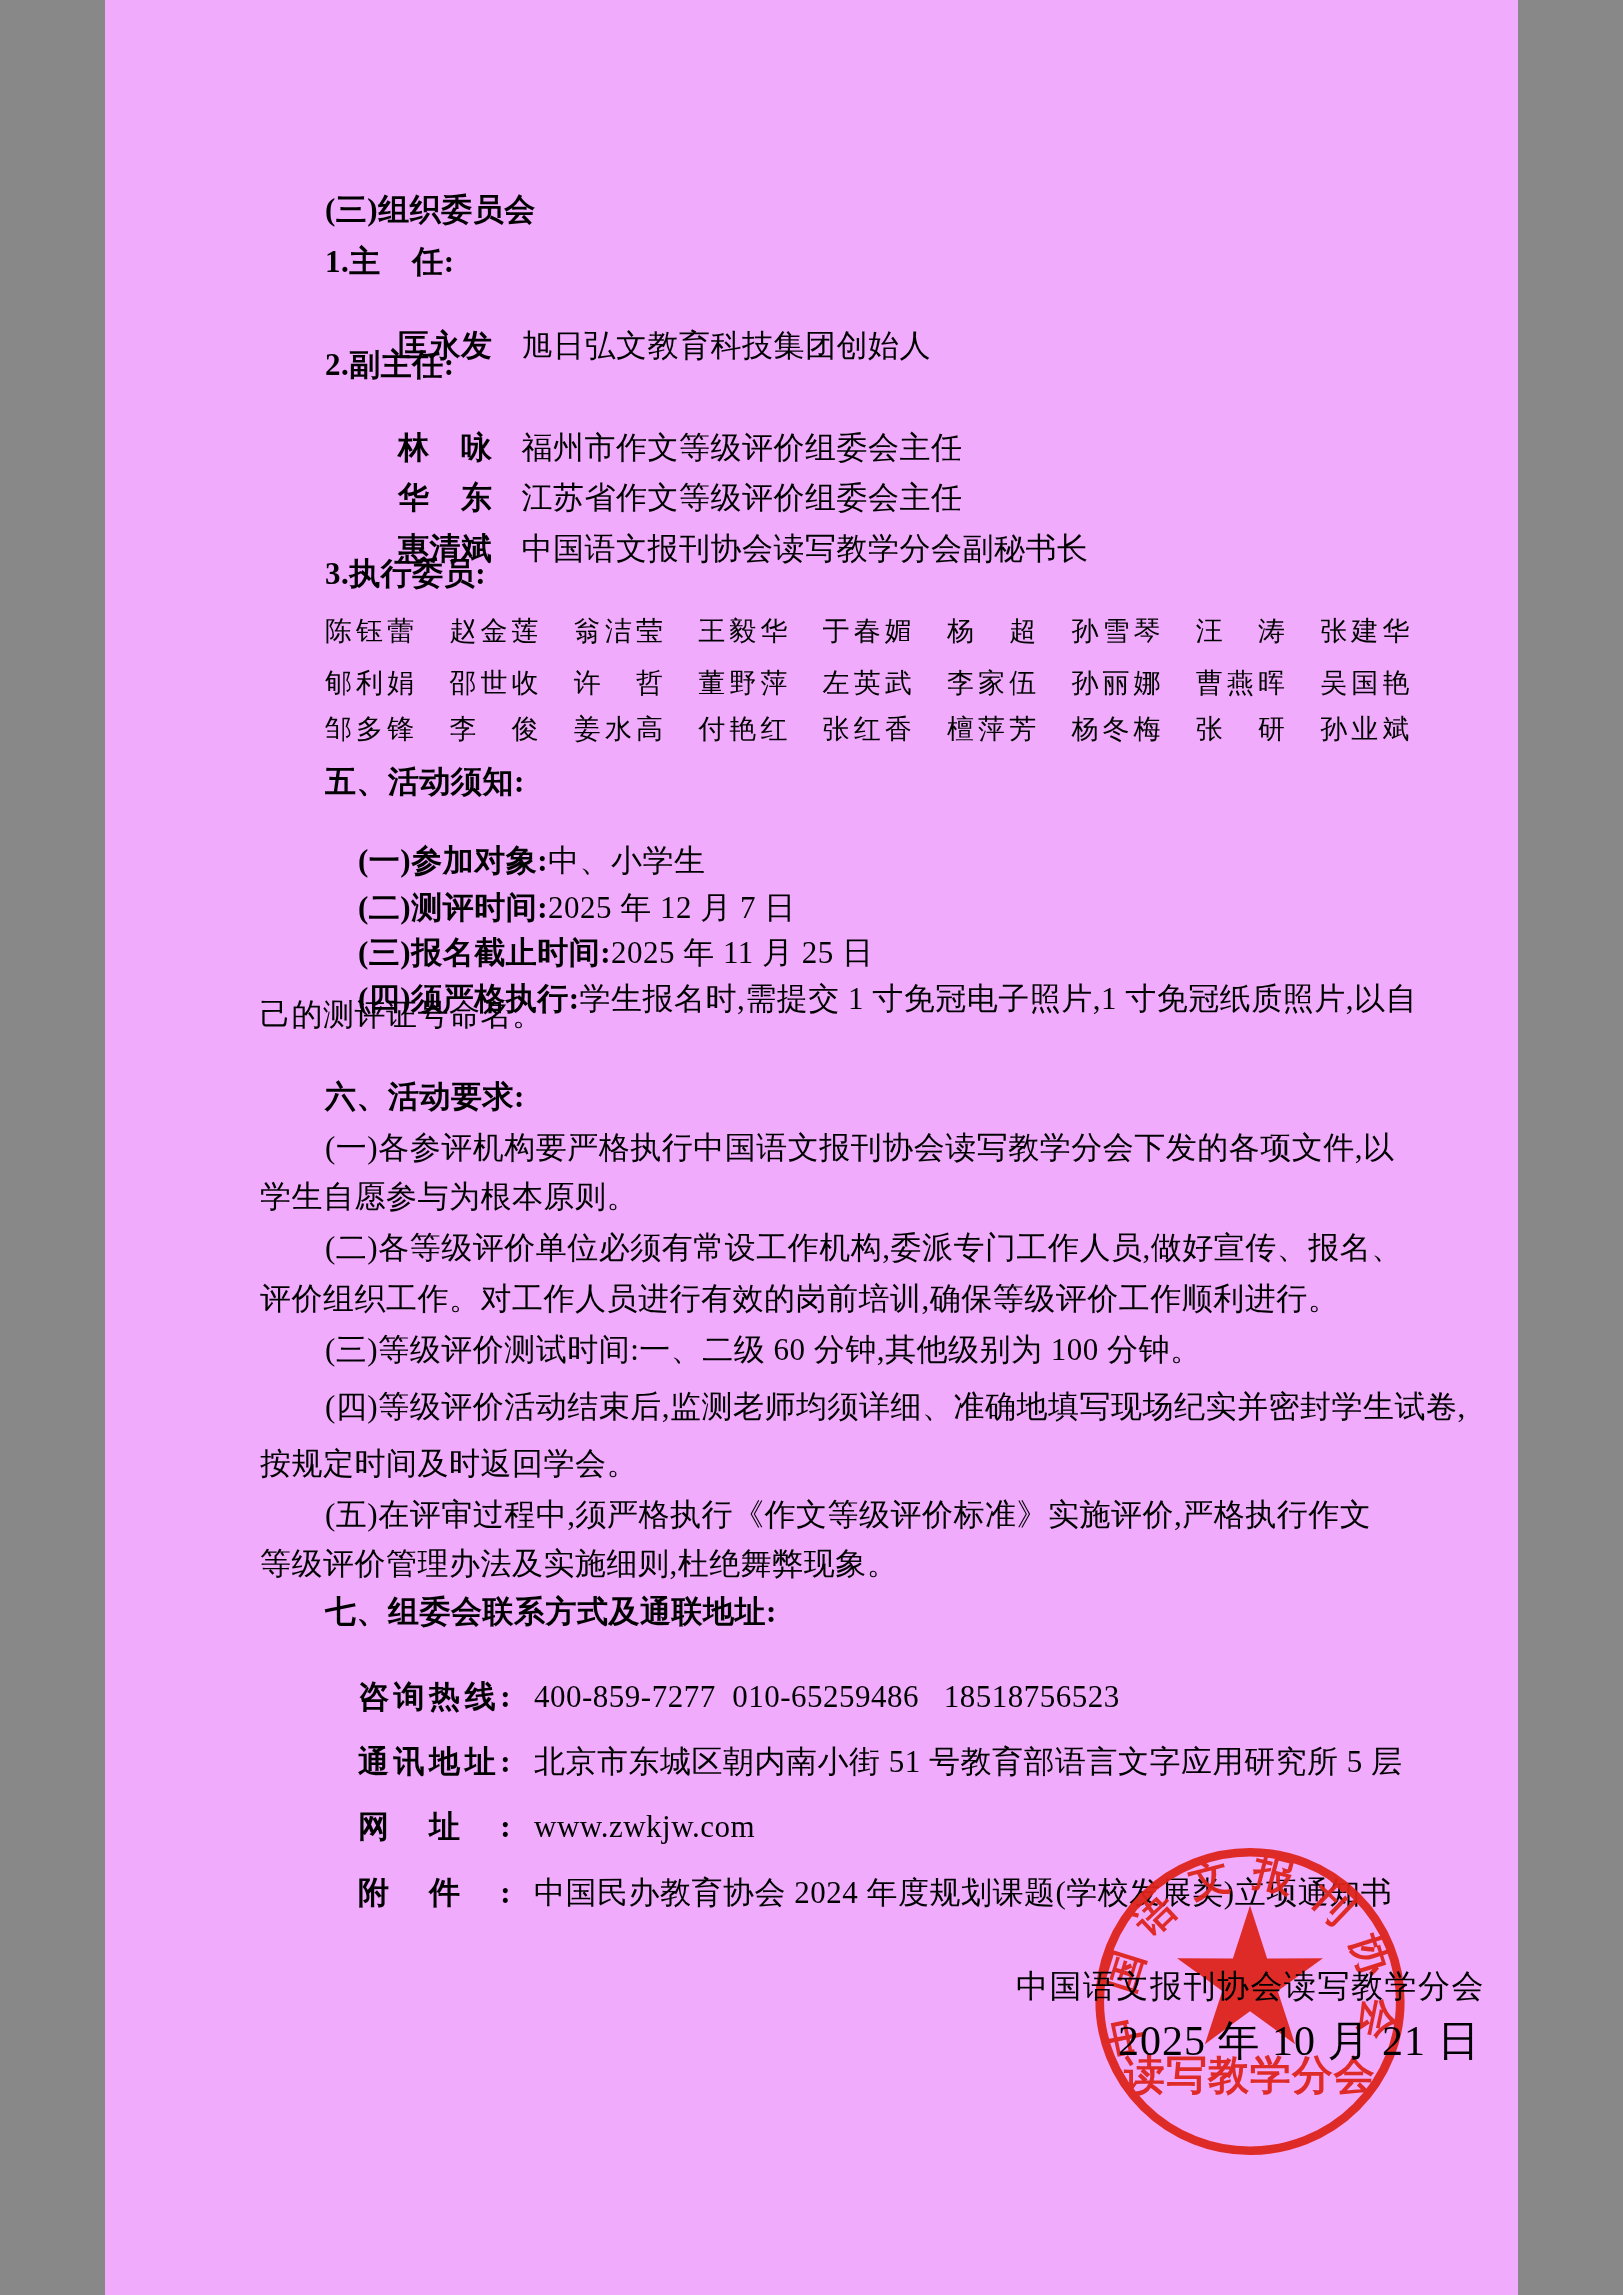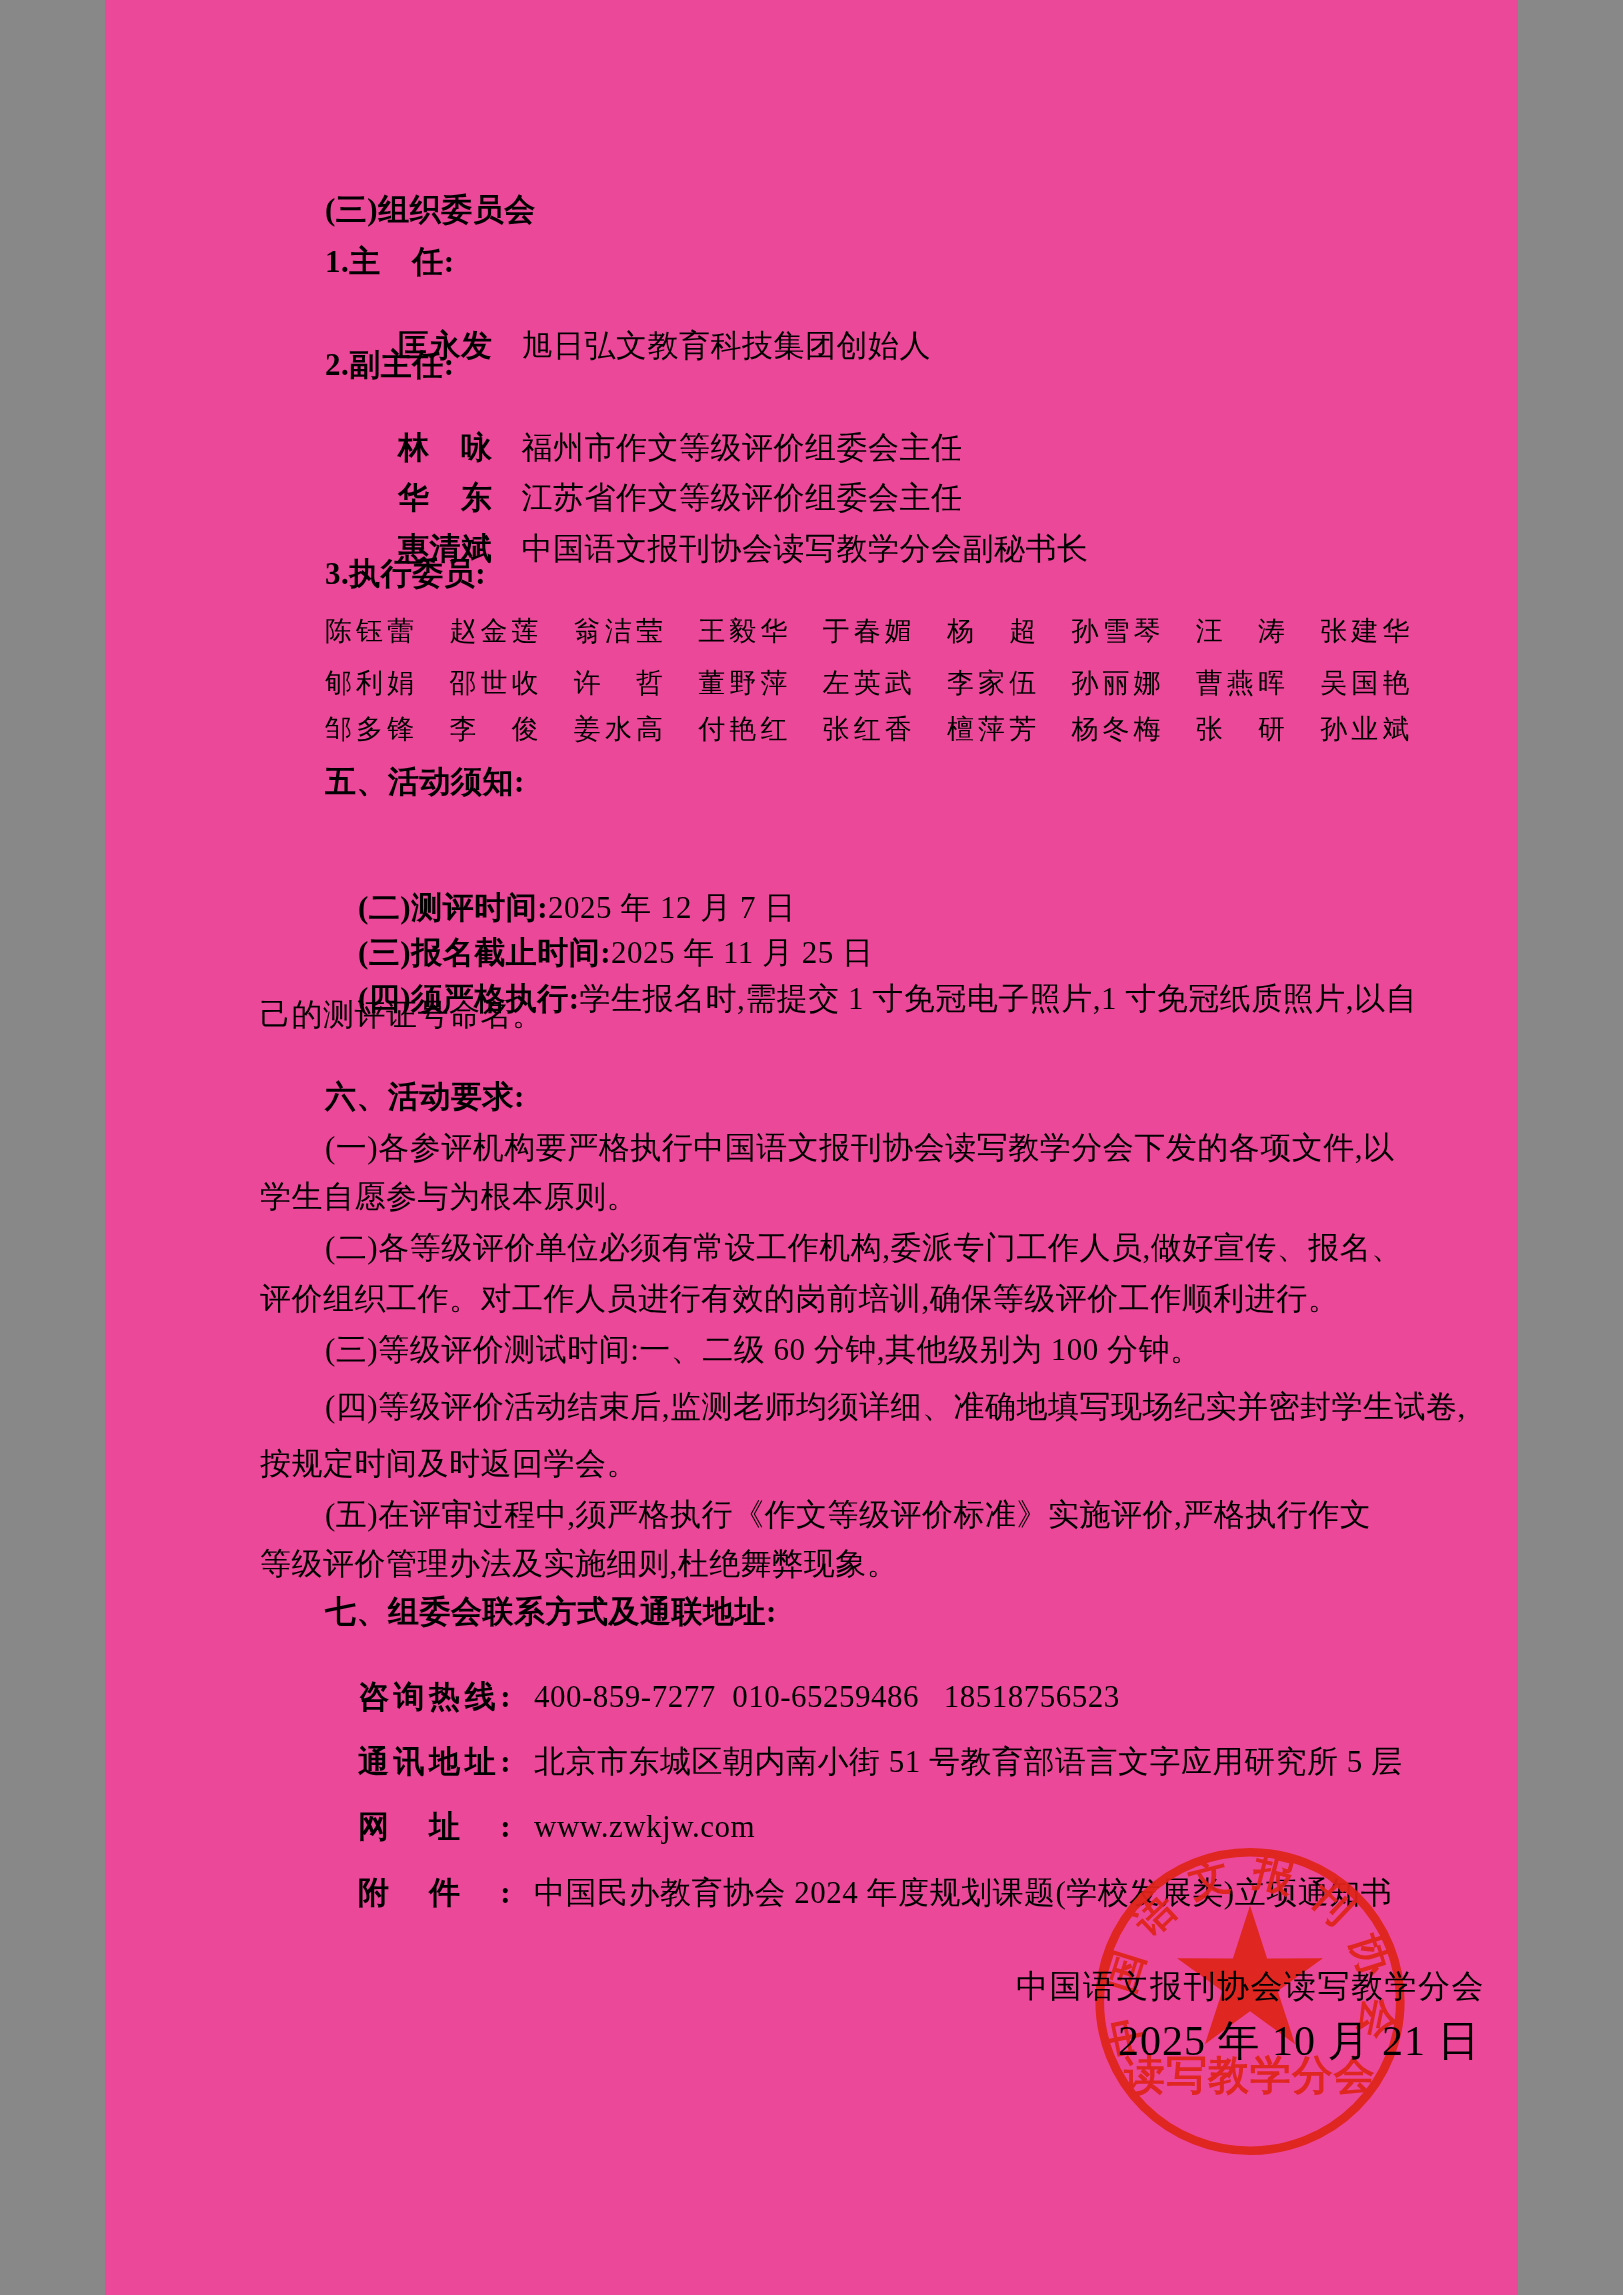--- a/index.html
+++ b/index.html
@@ -1,20 +1,20 @@
 <!DOCTYPE html>
 <html style="font-size:8.2px"><head>
 <meta charset="utf-8">
 <style>
   html,body{margin:0;padding:0;background:#888;}
   .page{
     position:relative;
     width:1413px;height:2295px;
     margin:0 auto;
-    background:#ec4899;
+    background:#f0abfc;
     font-family:"Liberation Serif", serif;
     color:#000;
     overflow:hidden;
   }
   .ln{
     position:absolute;
     font-size:31px;
     line-height:32px;
     white-space:pre;
     letter-spacing:0.5px;
@@ -71,20 +71,23 @@
   </div>
   <div class="ln ind" style="top:501px">
     <span class="nm">惠清斌</span><span>中国语文报刊协会读写教学分会副秘书长</span>
   </div>
   <div class="ln ind b" style="top:558px">3.执行委员:</div>
   <div class="ln ind names" style="top:615px">陈钰蕾　赵金莲　翁洁莹　王毅华　于春媚　杨　超　孙雪琴　汪　涛　张建华</div>
   <div class="ln ind names" style="top:667px">郇利娟　邵世收　许　哲　董野萍　左英武　李家伍　孙丽娜　曹燕晖　吴国艳</div>
   <div class="ln ind names" style="top:713px">邹多锋　李　俊　姜水高　付艳红　张红香　檀萍芳　杨冬梅　张　研　孙业斌</div>
 
   <div class="ln ind b" style="top:766px">五、活动须知:</div>
+  <div class="ln ind" style="top:813px">
+    <span class="nlabel">(一)参加对象:</span><span>中、小学生</span>
+  </div>
   <div class="ln ind" style="top:860px">
     <span class="nlabel">(二)测评时间:</span><span>2025 年 12 月 7 日</span>
   </div>
   <div class="ln ind" style="top:905px">
     <span class="nlabel">(三)报名截止时间:</span><span>2025 年 11 月 25 日</span>
   </div>
   <div class="ln ind" style="top:951px">
     <span class="nlabel">(四)须严格执行:</span><span>学生报名时,需提交 1 寸免冠电子照片,1 寸免冠纸质照片,以自</span>
   </div>
   <div class="ln cont" style="top:999px">己的测评证号命名。</div>

